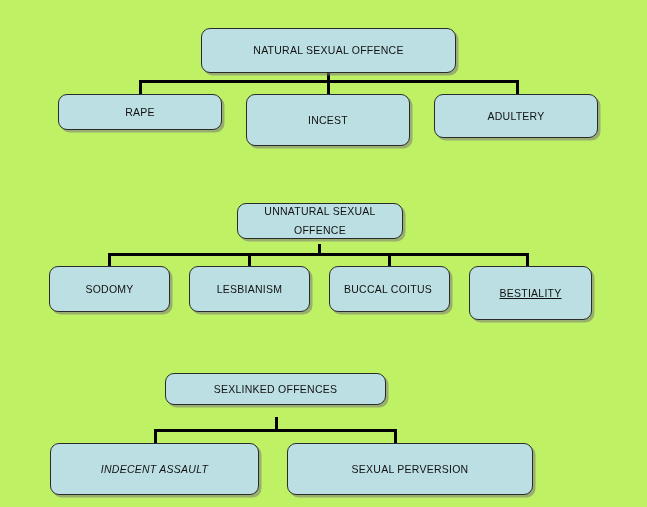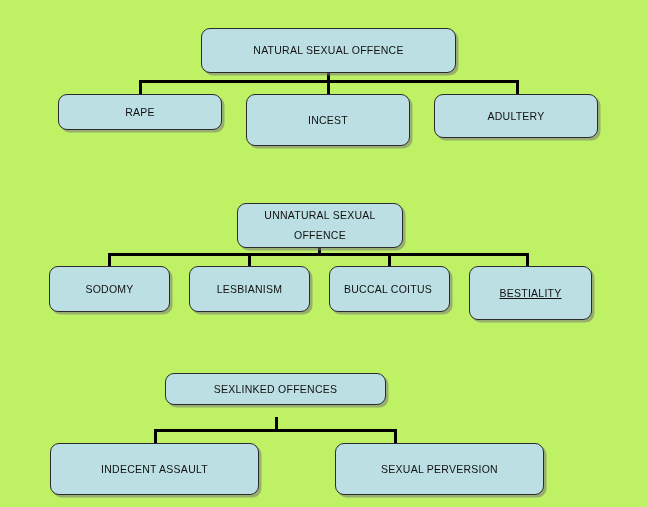--- a/index.html
+++ b/index.html
@@ -64,21 +64,21 @@
   <div class="conn v" style="left:327px; top:73px; height:10px;"></div>
   <div class="conn h" style="left:139px; top:80px; width:380px;"></div>
   <div class="conn v" style="left:139px; top:80px; height:15px;"></div>
   <div class="conn v" style="left:327px; top:80px; height:15px;"></div>
   <div class="conn v" style="left:516px; top:80px; height:15px;"></div>
 
   <div class="node" style="left:58px; top:94px; width:164px; height:36px;">RAPE</div>
   <div class="node" style="left:246px; top:94px; width:164px; height:52px;">INCEST</div>
   <div class="node" style="left:434px; top:94px; width:164px; height:44px;">ADULTERY</div>
 
-  <div class="node two-line" style="left:237px; top:203px; width:166px; height:45px; flex-direction:column;">
+  <div class="node two-line" style="left:237px; top:203px; width:166px; height:36px; flex-direction:column;">
     <span>UNNATURAL SEXUAL</span>
     <span>OFFENCE</span>
   </div>
 
   <div class="conn v" style="left:318px; top:244px; height:11px;"></div>
   <div class="conn h" style="left:108px; top:253px; width:421px;"></div>
   <div class="conn v" style="left:108px; top:253px; height:14px;"></div>
   <div class="conn v" style="left:248px; top:253px; height:14px;"></div>
   <div class="conn v" style="left:388px; top:253px; height:14px;"></div>
   <div class="conn v" style="left:526px; top:253px; height:14px;"></div>
@@ -88,16 +88,16 @@
   <div class="node left-text" style="left:329px; top:266px; width:121px; height:46px;">BUCCAL COITUS</div>
   <div class="node" style="left:469px; top:266px; width:123px; height:54px;text-decoration:underline;">BESTIALITY</div>
 
   <div class="node" style="left:165px; top:373px; width:221px; height:32px;">SEXLINKED OFFENCES</div>
 
   <div class="conn v" style="left:275px; top:417px; height:14px;"></div>
   <div class="conn h" style="left:154px; top:429px; width:243px;"></div>
   <div class="conn v" style="left:154px; top:429px; height:16px;"></div>
   <div class="conn v" style="left:394px; top:429px; height:16px;"></div>
 
-  <div class="node" style="left:50px; top:443px; width:209px; height:52px;">INDECENT ASSAULT</div>
-  <div class="node" style="left:287px; top:443px; width:209px; height:52px;margin-left:48px;">SEXUAL PERVERSION</div>
+  <div class="node" style="left:50px; top:443px; width:209px; height:52px;font-style:italic;">INDECENT ASSAULT</div>
+  <div class="node" style="left:287px; top:443px; width:246px; height:52px;">SEXUAL PERVERSION</div>
 
 </div>
 
 </body></html>

